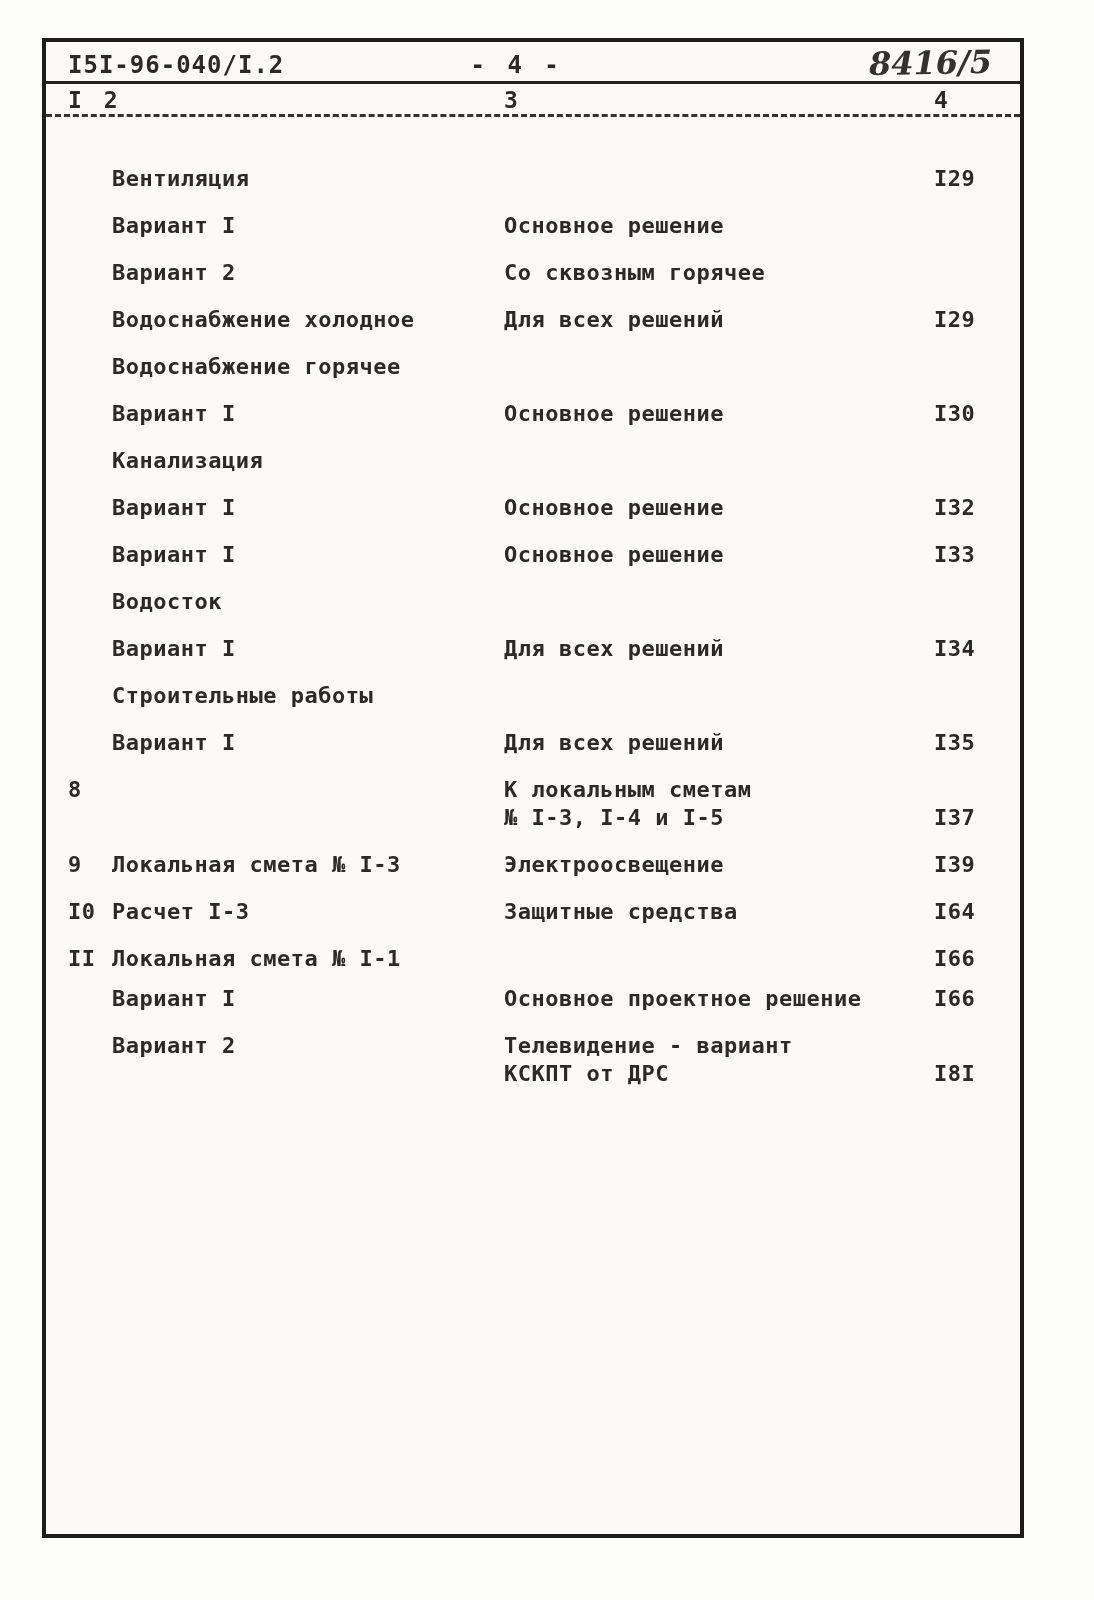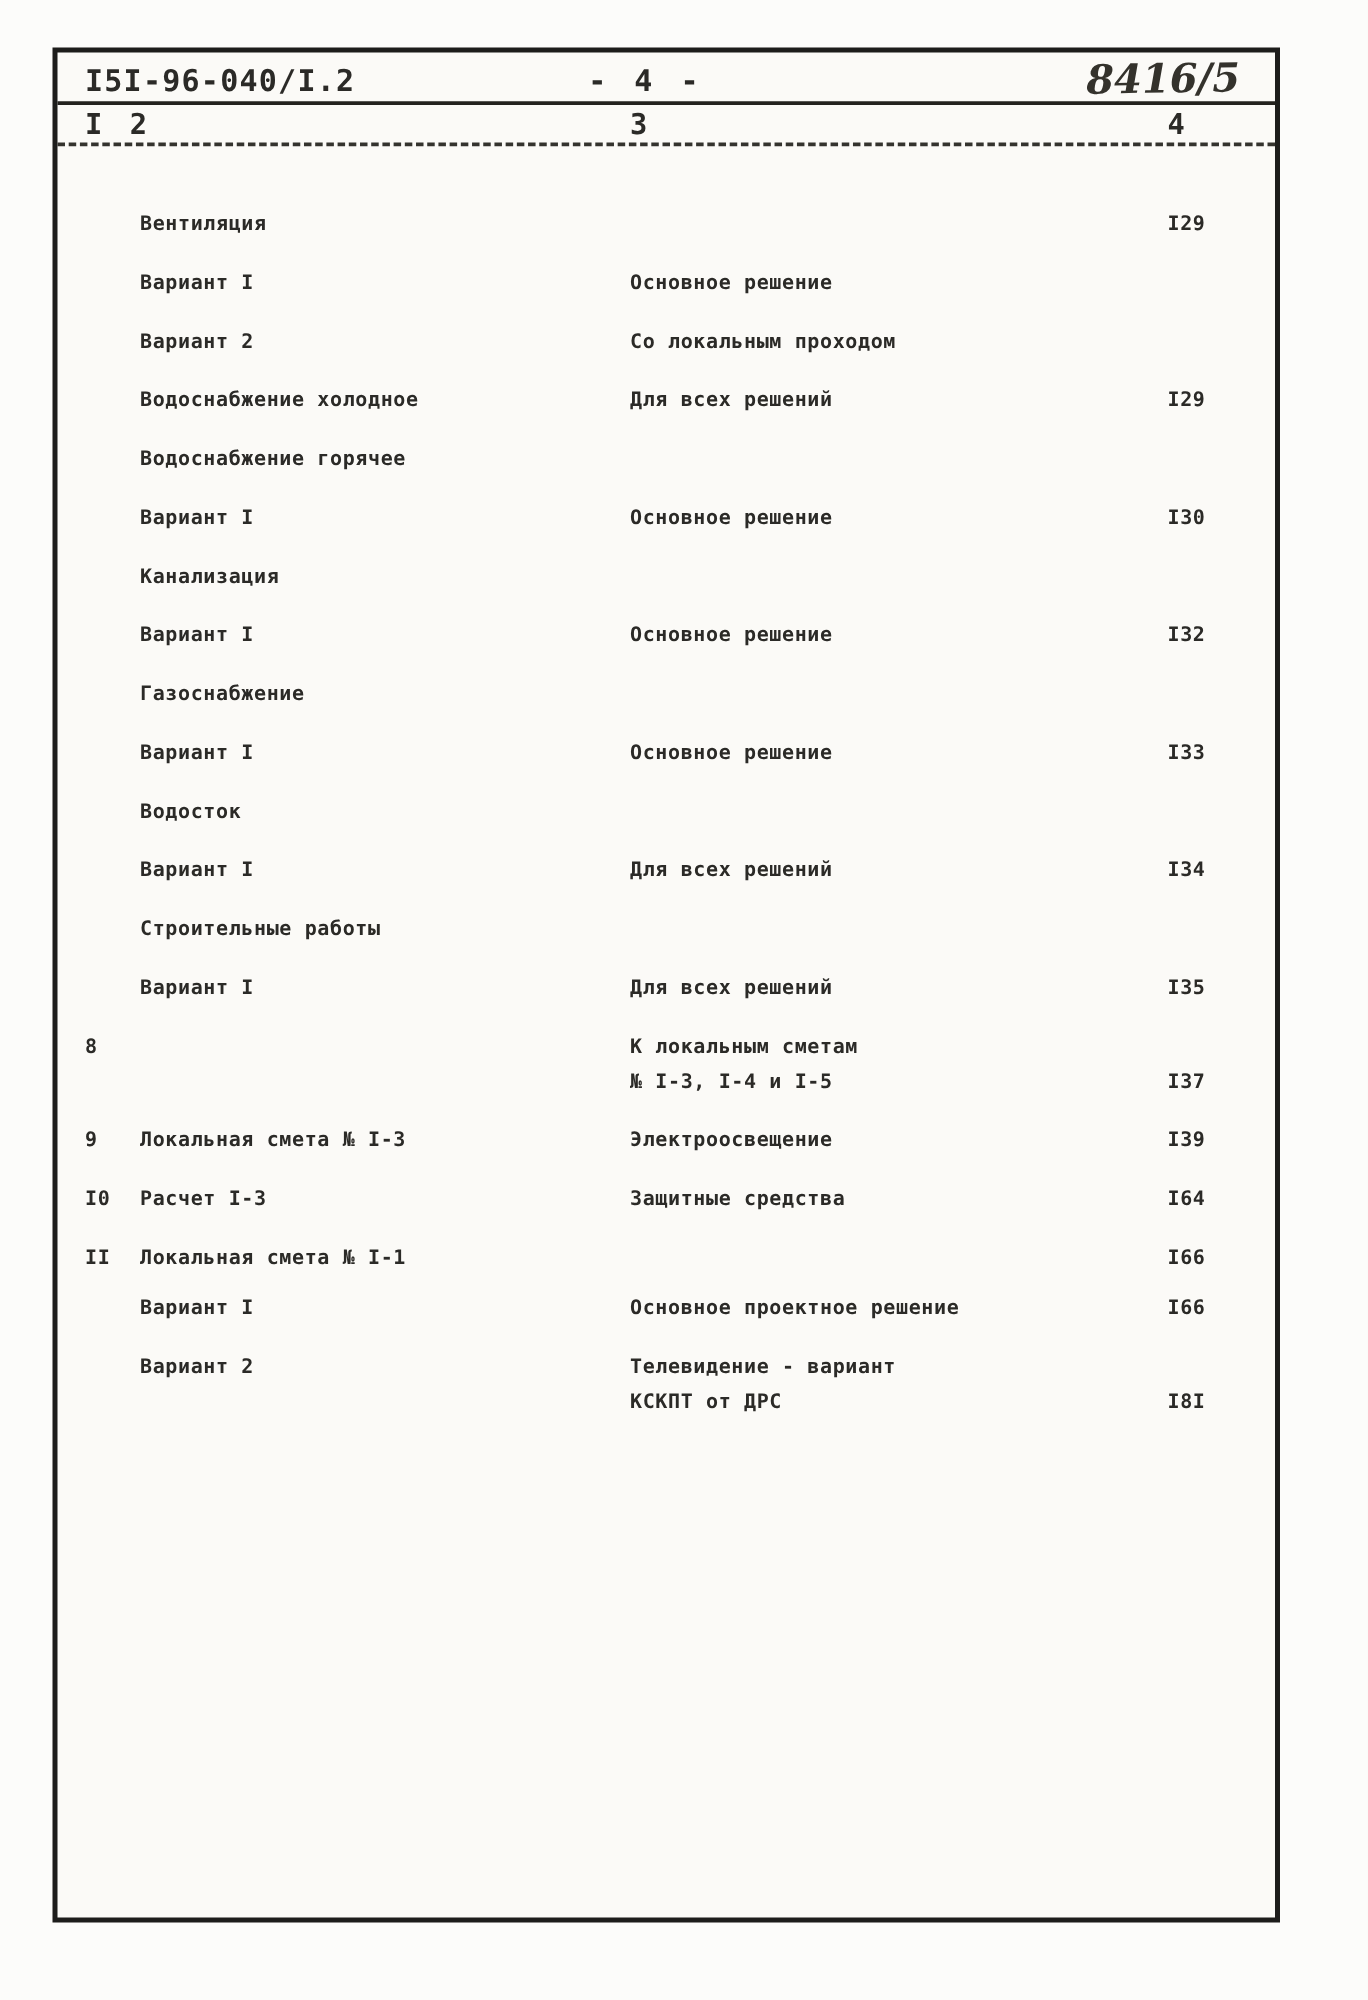--- a/index.html
+++ b/index.html
@@ -69,21 +69,21 @@
   .colrow .c12 { grid-column: 1 / span 2; letter-spacing: 0; }
   .colrow .c12 .sp { display: inline-block; width: 22px; }
   .colrow .c3 { grid-column: 3; }
   .colrow .c4 { grid-column: 4; }
   
   .r {
     display: grid;
     grid-template-columns: 44px 392px 430px 1fr;
     align-items: start;
     padding: 0 28px 0 22px;
-    font-size: 16px;
+    font-size: 22px;
     font-weight: 700;
     line-height: 28px;
     letter-spacing: 0.5px;
     box-sizing: border-box;
   }
   .c1 { grid-column: 1; }
   .c2 { grid-column: 2; }
   .c3 { grid-column: 3; white-space: pre-line; }
   .c4 { grid-column: 4; }
   .c4.bot { align-self: end; }
@@ -122,21 +122,21 @@
       <div class="r mt-s">
         <span class="c1"></span>
         <span class="c2">Вариант I</span>
         <span class="c3">Основное решение</span>
         <span class="c4"></span>
       </div>
 
       <div class="r mt-s">
         <span class="c1"></span>
         <span class="c2">Вариант 2</span>
-        <span class="c3">Со локальным проходом</span>
+        <span class="c3">Со сквозным горячее</span>
         <span class="c4"></span>
       </div>
 
       <div class="r mt-g">
         <span class="c1"></span>
         <span class="c2">Водоснабжение холодное</span>
         <span class="c3">Для всех решений</span>
         <span class="c4">I29</span>
       </div>
 
@@ -161,26 +161,20 @@
         <span class="c4"></span>
       </div>
 
       <div class="r mt-s">
         <span class="c1"></span>
         <span class="c2">Вариант I</span>
         <span class="c3">Основное решение</span>
         <span class="c4">I32</span>
       </div>
 
-      <div class="r mt-g">
-        <span class="c1"></span>
-        <span class="c2">Газоснабжение</span>
-        <span class="c3"></span>
-        <span class="c4"></span>
-      </div>
 
       <div class="r mt-s">
         <span class="c1"></span>
         <span class="c2">Вариант I</span>
         <span class="c3">Основное решение</span>
         <span class="c4">I33</span>
       </div>
 
       <div class="r mt-g">
         <span class="c1"></span>

